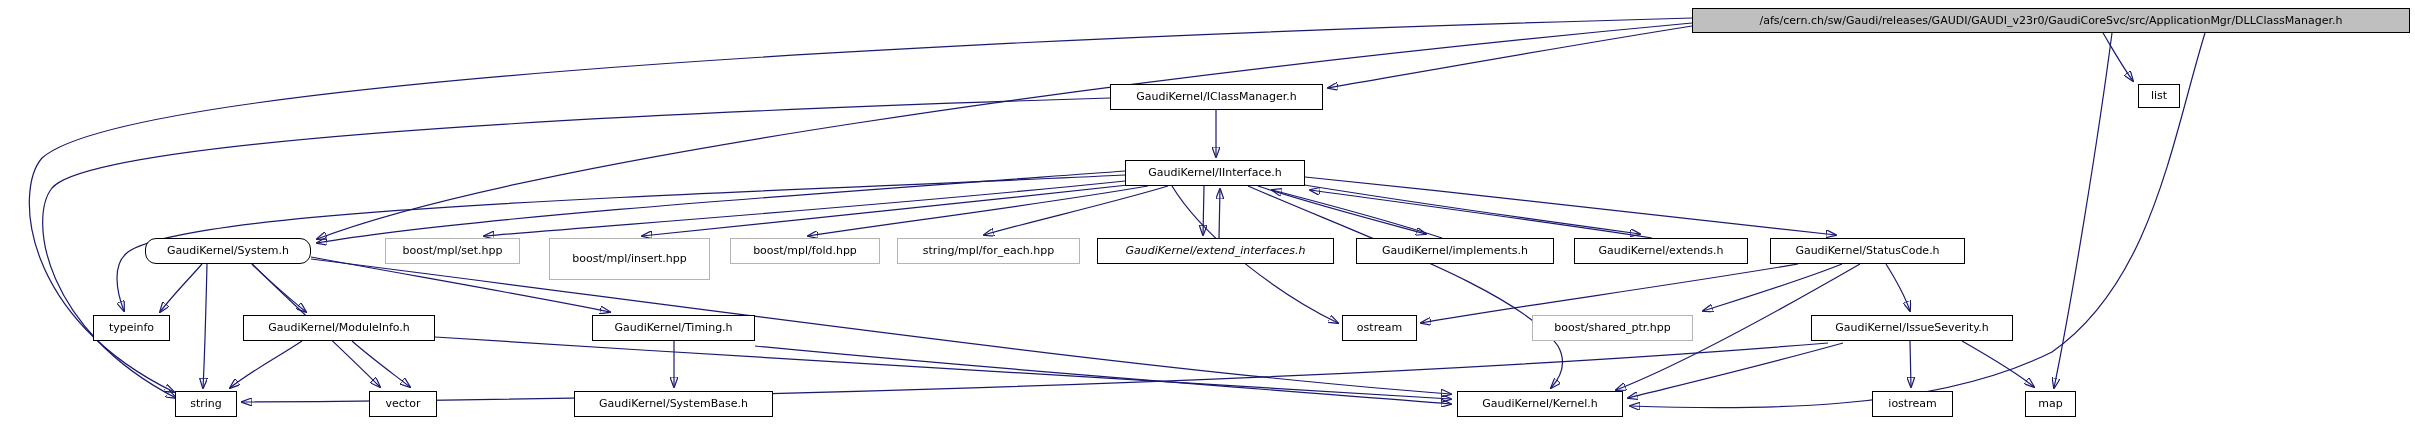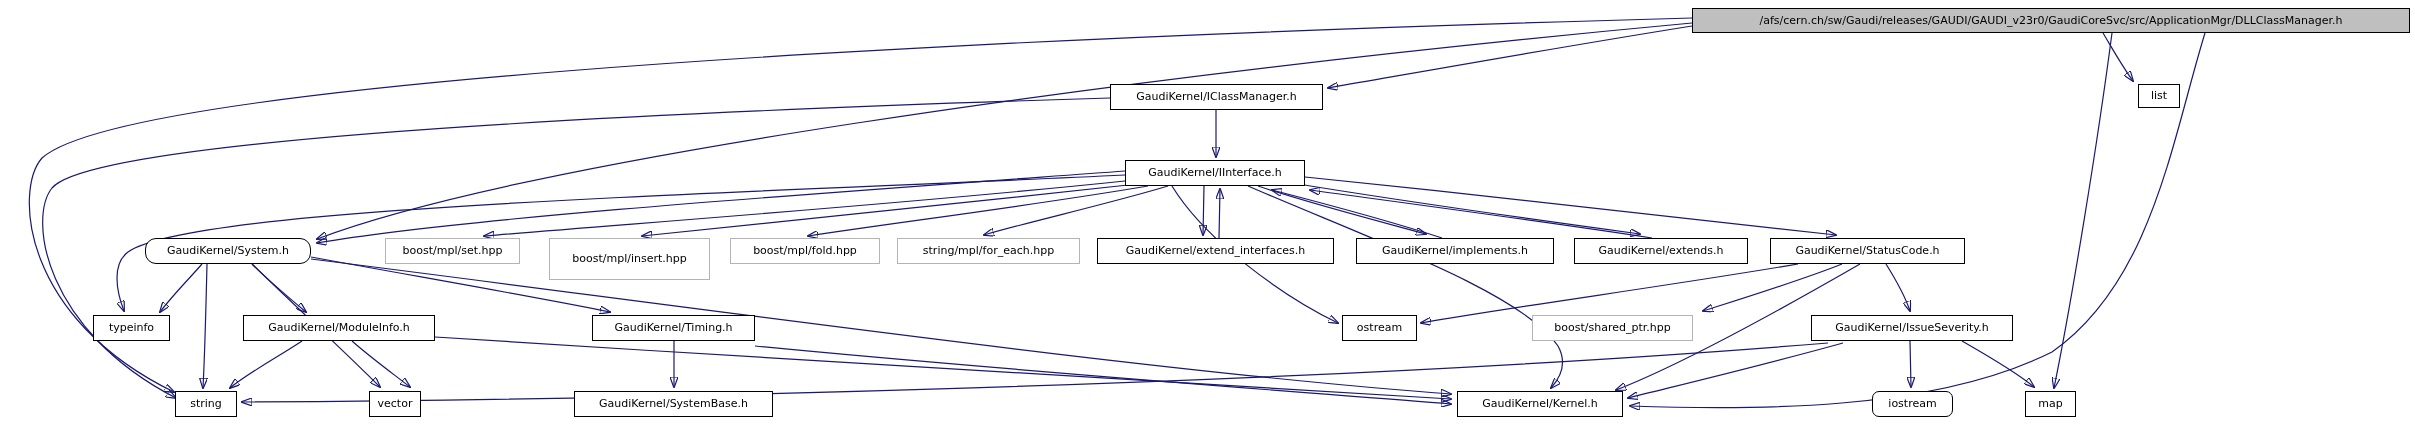--- a/index.html
+++ b/index.html
@@ -86,30 +86,30 @@
 
   <div class="node root" style="left:1692px;top:8px;width:718px;height:25px;">/afs/cern.ch/sw/Gaudi/releases/GAUDI/GAUDI_v23r0/GaudiCoreSvc/src/ApplicationMgr/DLLClassManager.h</div>
   <div class="node" style="left:1110px;top:84px;width:213px;height:26px;">GaudiKernel/IClassManager.h</div>
   <div class="node" style="left:2138px;top:84px;width:42px;height:24px;">list</div>
   <div class="node" style="left:1125px;top:160px;width:180px;height:26px;">GaudiKernel/IInterface.h</div>
   <div class="node" style="left:145px;top:238px;width:166px;height:26px;border-radius:11px;">GaudiKernel/System.h</div>
   <div class="node external" style="left:385px;top:238px;width:135px;height:26px;">boost/mpl/set.hpp</div>
   <div class="node external" style="left:549px;top:238px;width:161px;height:42px;">boost/mpl/insert.hpp</div>
   <div class="node external" style="left:730px;top:238px;width:150px;height:26px;">boost/mpl/fold.hpp</div>
   <div class="node external" style="left:897px;top:238px;width:183px;height:26px;">string/mpl/for_each.hpp</div>
-  <div class="node" style="left:1097px;top:238px;width:237px;height:26px;">GaudiKernel/extend_interfaces.h</div>
+  <div class="node" style="left:1097px;top:238px;width:237px;height:26px;font-style:italic;">GaudiKernel/extend_interfaces.h</div>
   <div class="node" style="left:1356px;top:238px;width:198px;height:26px;">GaudiKernel/implements.h</div>
   <div class="node" style="left:1574px;top:238px;width:174px;height:26px;">GaudiKernel/extends.h</div>
   <div class="node" style="left:1770px;top:238px;width:195px;height:26px;">GaudiKernel/StatusCode.h</div>
   <div class="node" style="left:93px;top:315px;width:77px;height:26px;">typeinfo</div>
   <div class="node" style="left:243px;top:315px;width:192px;height:26px;">GaudiKernel/ModuleInfo.h</div>
   <div class="node" style="left:592px;top:315px;width:163px;height:26px;">GaudiKernel/Timing.h</div>
   <div class="node" style="left:1342px;top:315px;width:75px;height:26px;">ostream</div>
   <div class="node external" style="left:1532px;top:315px;width:161px;height:26px;">boost/shared_ptr.hpp</div>
   <div class="node" style="left:1811px;top:315px;width:202px;height:26px;">GaudiKernel/IssueSeverity.h</div>
   <div class="node" style="left:175px;top:391px;width:62px;height:26px;">string</div>
-  <div class="node" style="left:369px;top:391px;width:52px;height:26px;">vector</div>
+  <div class="node" style="left:369px;top:391px;width:68px;height:26px;">vector</div>
   <div class="node" style="left:574px;top:391px;width:199px;height:26px;">GaudiKernel/SystemBase.h</div>
   <div class="node" style="left:1457px;top:391px;width:166px;height:26px;">GaudiKernel/Kernel.h</div>
-  <div class="node" style="left:1872px;top:391px;width:81px;height:26px;border-radius:7px;">iostream</div>
+  <div class="node" style="left:1872px;top:391px;width:81px;height:26px;">iostream</div>
   <div class="node" style="left:2025px;top:391px;width:51px;height:26px;">map</div>
 
 </div>
 
 </body></html>

